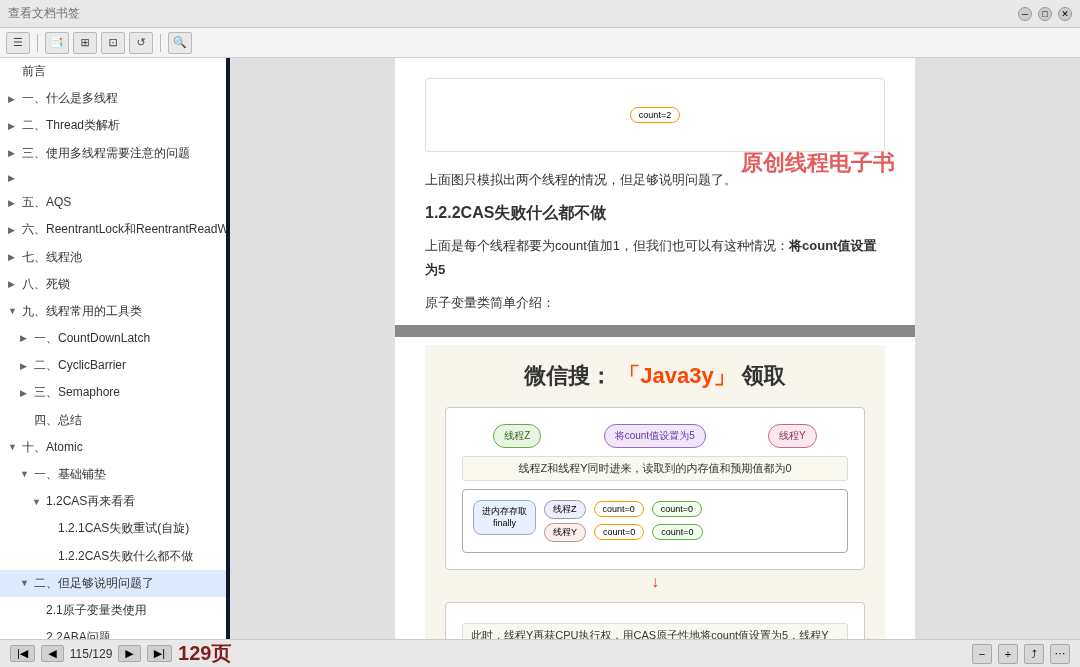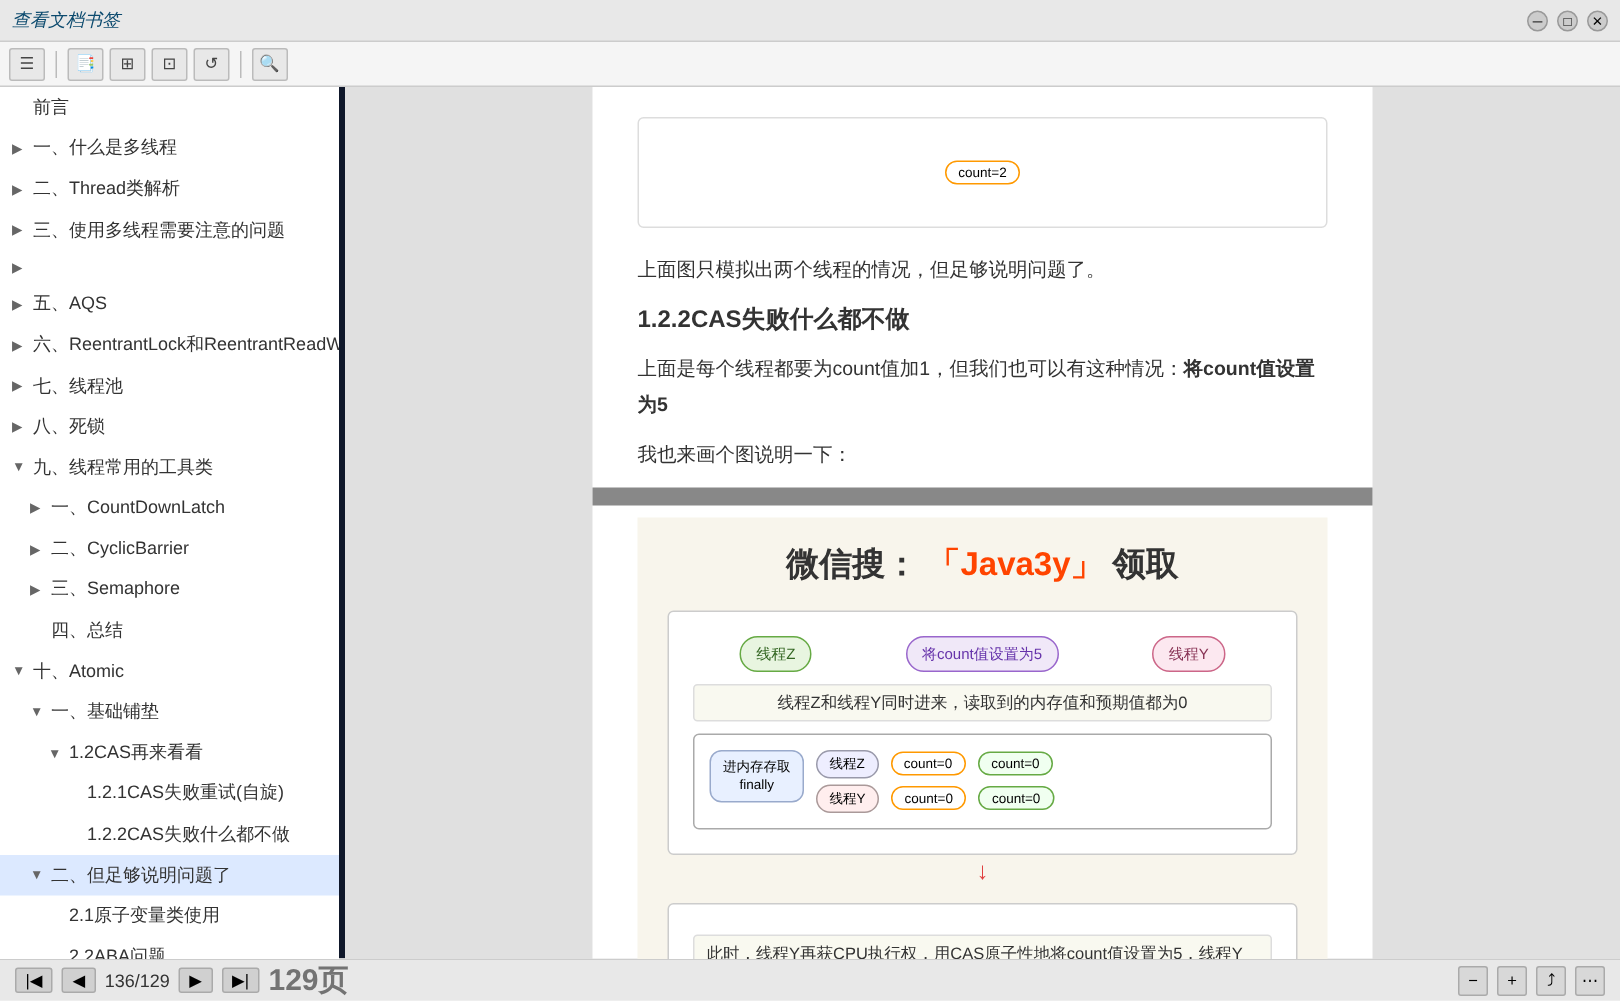--- a/index.html
+++ b/index.html
@@ -9,21 +9,21 @@
     .top-bar {
       height: 28px;
       background: #e8e8e8;
       border-bottom: 1px solid #ccc;
       display: flex;
       align-items: center;
       justify-content: space-between;
       padding: 0 8px;
       flex-shrink: 0;
     }
-    .top-bar-title { font-size: 12px; color: #0c4a6e; font-style: italic; }
+    .top-bar-title { font-size: 12px; color: #737373; }
     .top-bar-controls { display: flex; gap: 6px; }
     .top-bar-btn { width: 14px; height: 14px; border-radius: 50%; border: 1px solid #999; background: #ccc; cursor: pointer; font-size: 9px; display: flex; align-items: center; justify-content: center; }
 
     
     .toolbar {
       height: 30px;
       background: #f5f5f5;
       border-bottom: 1px solid #ccc;
       display: flex;
       align-items: center;
@@ -194,21 +194,21 @@
       border-top: 1px solid #ccc;
       display: flex;
       align-items: center;
       justify-content: space-between;
       padding: 0 10px;
       flex-shrink: 0;
     }
     .bottom-nav { display: flex; align-items: center; gap: 6px; font-size: 12px; }
     .bottom-btn { background: #d0d0d0; border: 1px solid #aaa; border-radius: 2px; padding: 1px 6px; cursor: pointer; font-size: 11px; }
     .page-info { font-size: 12px; color: #333; }
-    .page-count { font-size: 20px; font-weight: bold; color: #737373; }
+    .page-count { font-size: 20px; font-weight: bold; color: #7f1d1d; }
     .bottom-right { display: flex; gap: 6px; align-items: center; }
     .icon-btn { width: 20px; height: 20px; background: #d8d8d8; border: 1px solid #aaa; border-radius: 2px; display: flex; align-items: center; justify-content: center; font-size: 11px; cursor: pointer; }
 
     
     ::-webkit-scrollbar { width: 6px; height: 6px; }
     ::-webkit-scrollbar-track { background: #f0f0f0; }
     ::-webkit-scrollbar-thumb { background: #bbb; border-radius: 3px; }
 
     .thread-z-label {
       background: #eef;
@@ -369,22 +369,23 @@
       </div>
 
       <p class="section-text">上面图只模拟出两个线程的情况，但足够说明问题了。</p>
 
       <h2 class="section-heading">1.2.2CAS失败什么都不做</h2>
 
       <p class="section-text">
         <span>上面是每个线程都要为count值加1，但我们也可以有这种情况：</span><span class="bold-text">将count值设置为5</span>
       </p>
 
-      <p class="section-text">我也来画个图说明一下：</p>
-
+      <p class="section-text">原子变量类简单介绍：</p>
+
+      <div class="watermark">原创线程电子书</div>
 
       <div class="page-divider"></div>
 
       <div style="background:#f8f5ec; padding:16px 20px 10px 20px; text-align:center; margin-top:8px;">
         <div class="promo-title">
           <span>微信搜：</span>
           <span style="color:#ff4400;">「Java3y」</span>
           <span>领取</span>
         </div>
 
@@ -437,21 +438,21 @@
 
     </div>
   </div>
 </div>
 
 <div class="bottom-bar">
   <div class="bottom-nav">
     <div class="bottom-btn">|◀</div>
     <div class="bottom-btn">◀</div>
     <span class="page-info">
-      <span>136</span>/<span>129</span>
+      <span>115</span>/<span>129</span>
     </span>
     <div class="bottom-btn">▶</div>
     <div class="bottom-btn">▶|</div>
     <span class="page-count">
       <span>129页</span>
     </span>
   </div>
   <div class="bottom-right">
     <div class="icon-btn">−</div>
     <div class="icon-btn">+</div>

